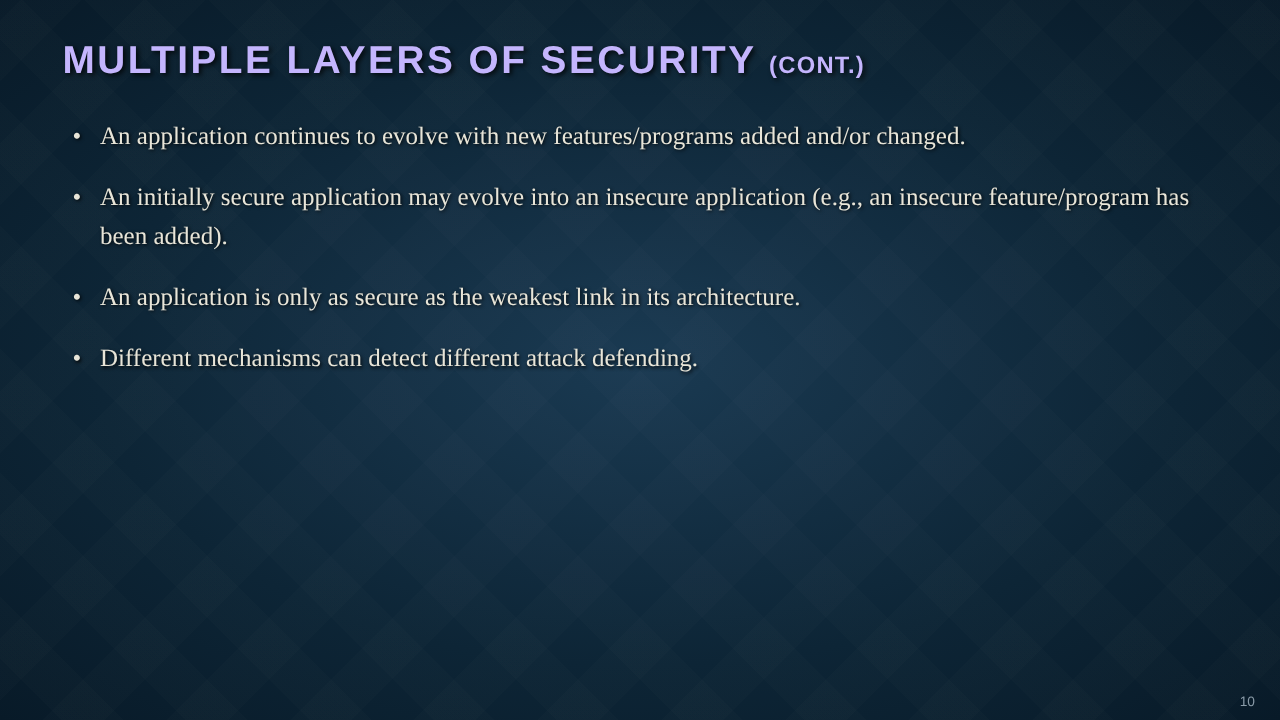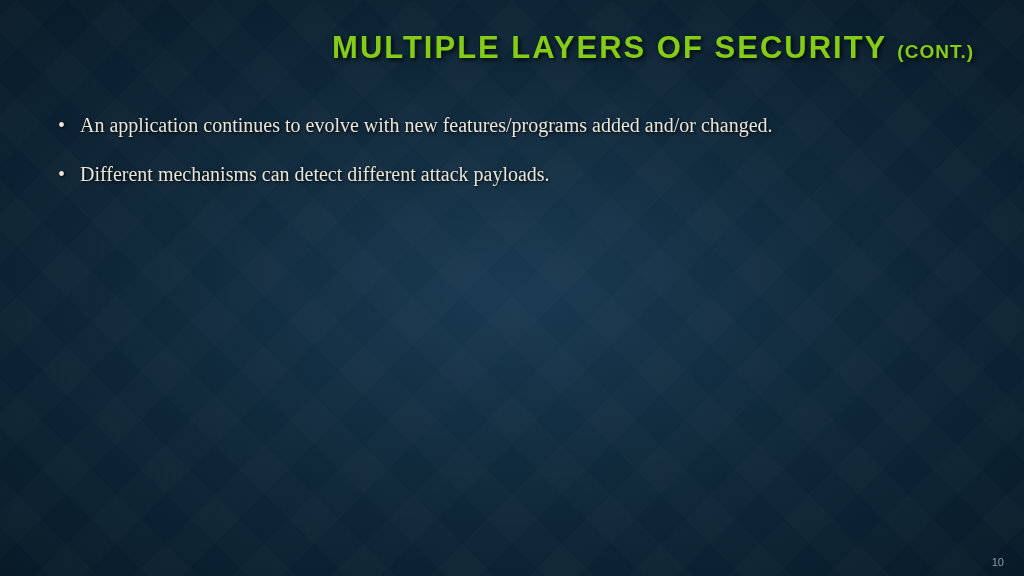--- a/index.html
+++ b/index.html
@@ -28,26 +28,26 @@
         repeating-linear-gradient(-45deg, transparent, transparent 35px, rgba(255,255,255,0.01) 35px, rgba(255,255,255,0.01) 70px);
       pointer-events: none;
     }
     .slide {
       position: relative;
       width: 100%;
       height: 100%;
       padding: 30px 50px 40px 50px;
     }
     .title {
-      text-align: right;
-      color: #84cc16;
+      text-align: left;
+      color: #c4b5fd;
       font-size: 31px;
       font-weight: bold;
       letter-spacing: 2px;
-      margin-bottom: 44px;
+      margin-bottom: 28px;
       text-shadow: 2px 2px 4px rgba(0,0,0,0.8);
       font-family: Verdana, Geneva, sans-serif;
     }
     .title-suffix {
       font-size: 19px;
       font-weight: bold;
       letter-spacing: 1px;
     }
     .bullets {
       list-style: none;
@@ -82,16 +82,18 @@
 </head>
 <body>
 
 <div class="slide">
   <h1 class="title">
     <span>MULTIPLE LAYERS OF SECURITY</span>
     <span class="title-suffix">(CONT.)</span>
   </h1>
   <ul class="bullets">
     <li>An application continues to evolve with new features/programs added and/or changed.</li>
-    <li>Different mechanisms can detect different attack payloads.</li>
+    <li>An initially secure application may evolve into an insecure application (e.g., an insecure feature/program has been added).</li>
+    <li>An application is only as secure as the weakest link in its architecture.</li>
+    <li>Different mechanisms can detect different attack defending.</li>
   </ul>
   <div class="page-number">10</div>
 </div>
 
 </body></html>

